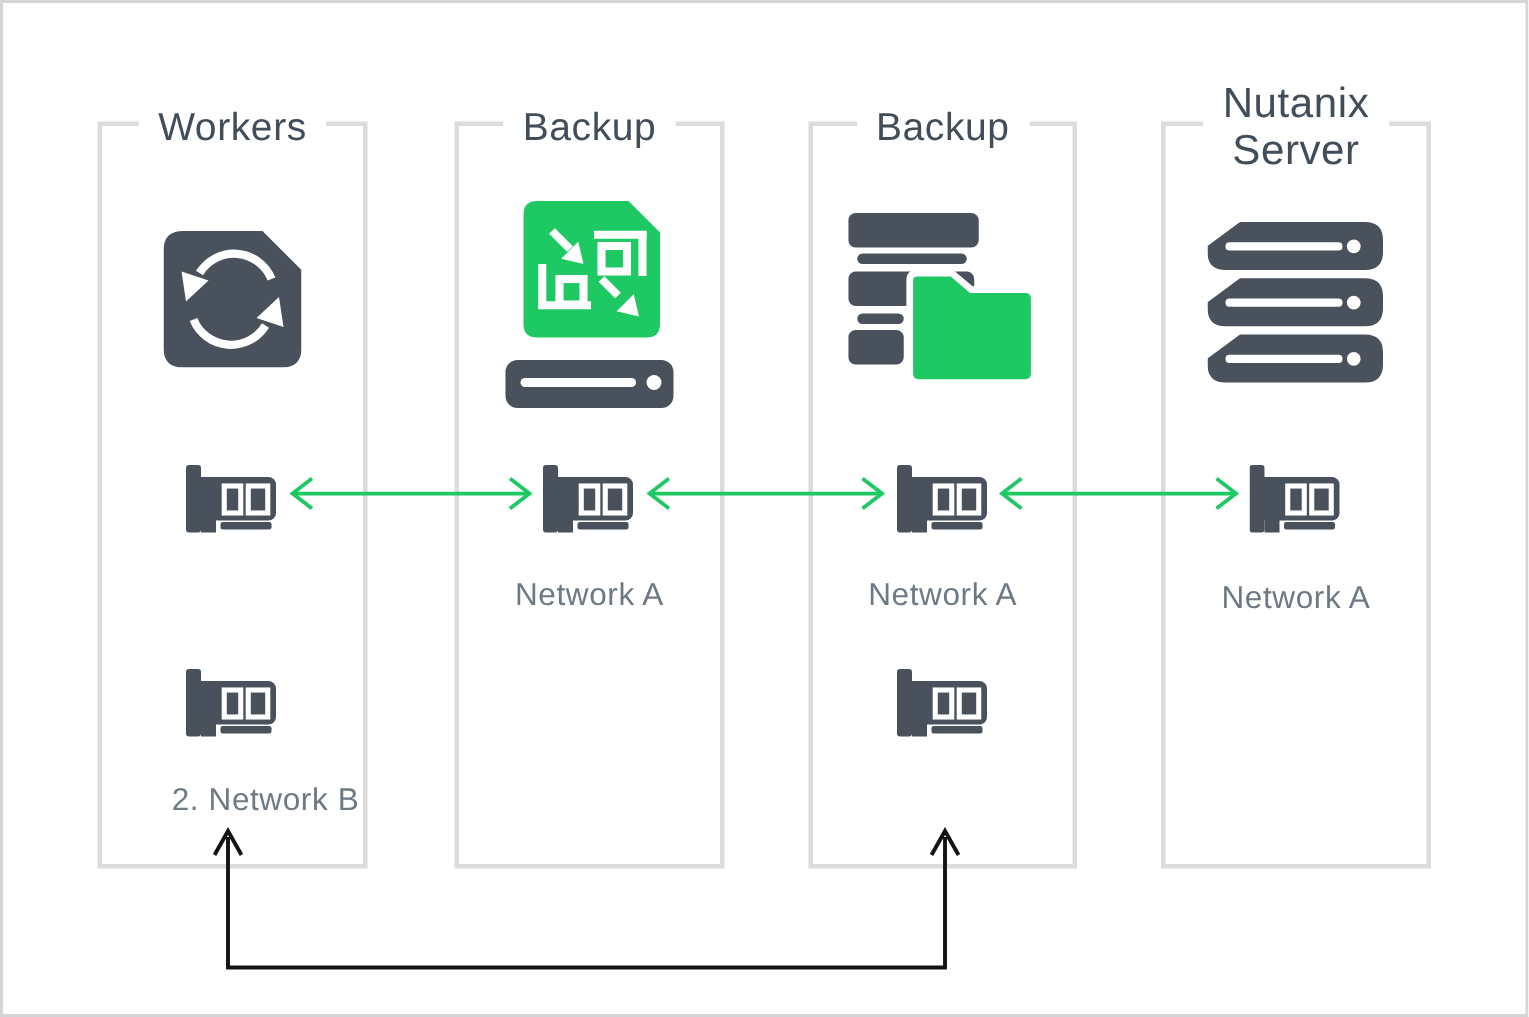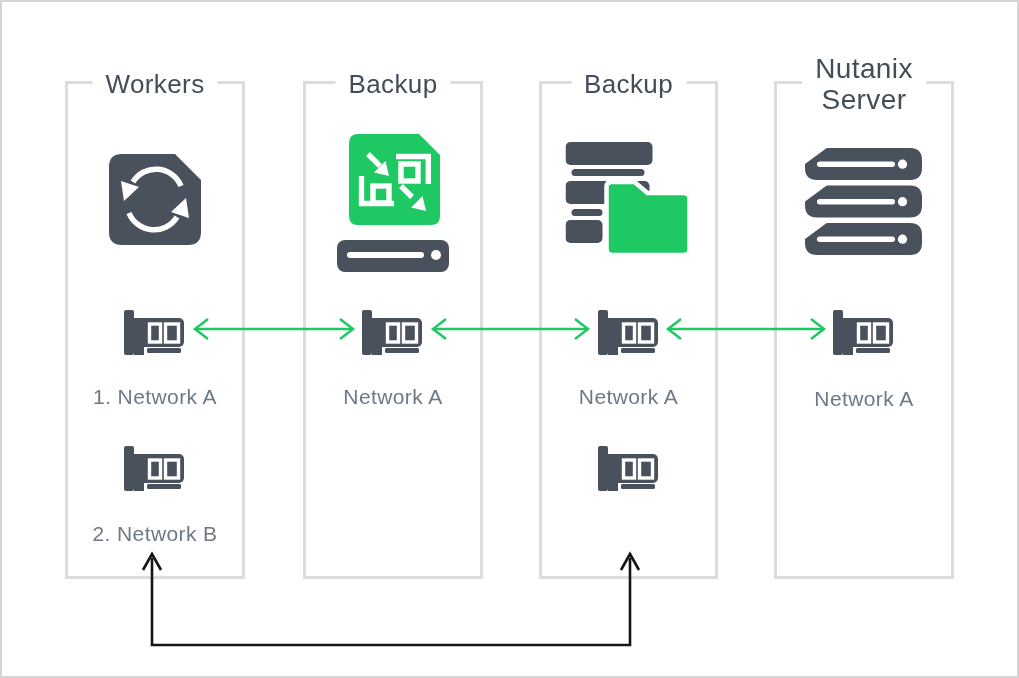--- a/index.html
+++ b/index.html
@@ -54,35 +54,34 @@
         <g fill="#49525c">
           <rect x="0" y="0" width="10" height="45" rx="2"></rect>
           <rect x="5" y="8" width="55" height="29" rx="5"></rect>
           <rect x="10" y="36" width="10" height="9"></rect>
           <rect x="23" y="38" width="34" height="5" rx="1.5"></rect>
         </g>
         <rect x="25.5" y="14" width="11" height="18" fill="none" stroke="#ffffff" stroke-width="3.4"></rect>
         <rect x="41.5" y="14" width="13" height="18" fill="none" stroke="#ffffff" stroke-width="3.4"></rect>
       </svg>
     </div>
-    <div class="net-label" style="top:301px;">1. Network A</div>
 
     <div class="icon-slot" style="top:362px;">
       <svg width="62" height="46" viewBox="0 0 62 46">
         <g fill="#49525c">
           <rect x="0" y="0" width="10" height="45" rx="2"></rect>
           <rect x="5" y="8" width="55" height="29" rx="5"></rect>
           <rect x="10" y="36" width="10" height="9"></rect>
           <rect x="23" y="38" width="34" height="5" rx="1.5"></rect>
         </g>
         <rect x="25.5" y="14" width="11" height="18" fill="none" stroke="#ffffff" stroke-width="3.4"></rect>
         <rect x="41.5" y="14" width="13" height="18" fill="none" stroke="#ffffff" stroke-width="3.4"></rect>
       </svg>
     </div>
-    <div class="net-label" style="top:438px;">2. Network B</div>
+    <div class="net-label" style="top:438px;padding-left:22px;">2. Network B</div>
   </div>
 
   <div class="col" style="left:301px;width:180px;">
     <div class="col-title">
       <span>Backup</span>
     </div>
 
     <div class="icon-slot" style="top:50px;">
       <svg width="116" height="138" viewBox="0 0 116 138">
         <path d="M23,0 H84 L105,21 V82 Q105,91 96,91 H23 Q14,91 14,82 V9 Q14,0 23,0 Z" fill="#1ec863"></path>

